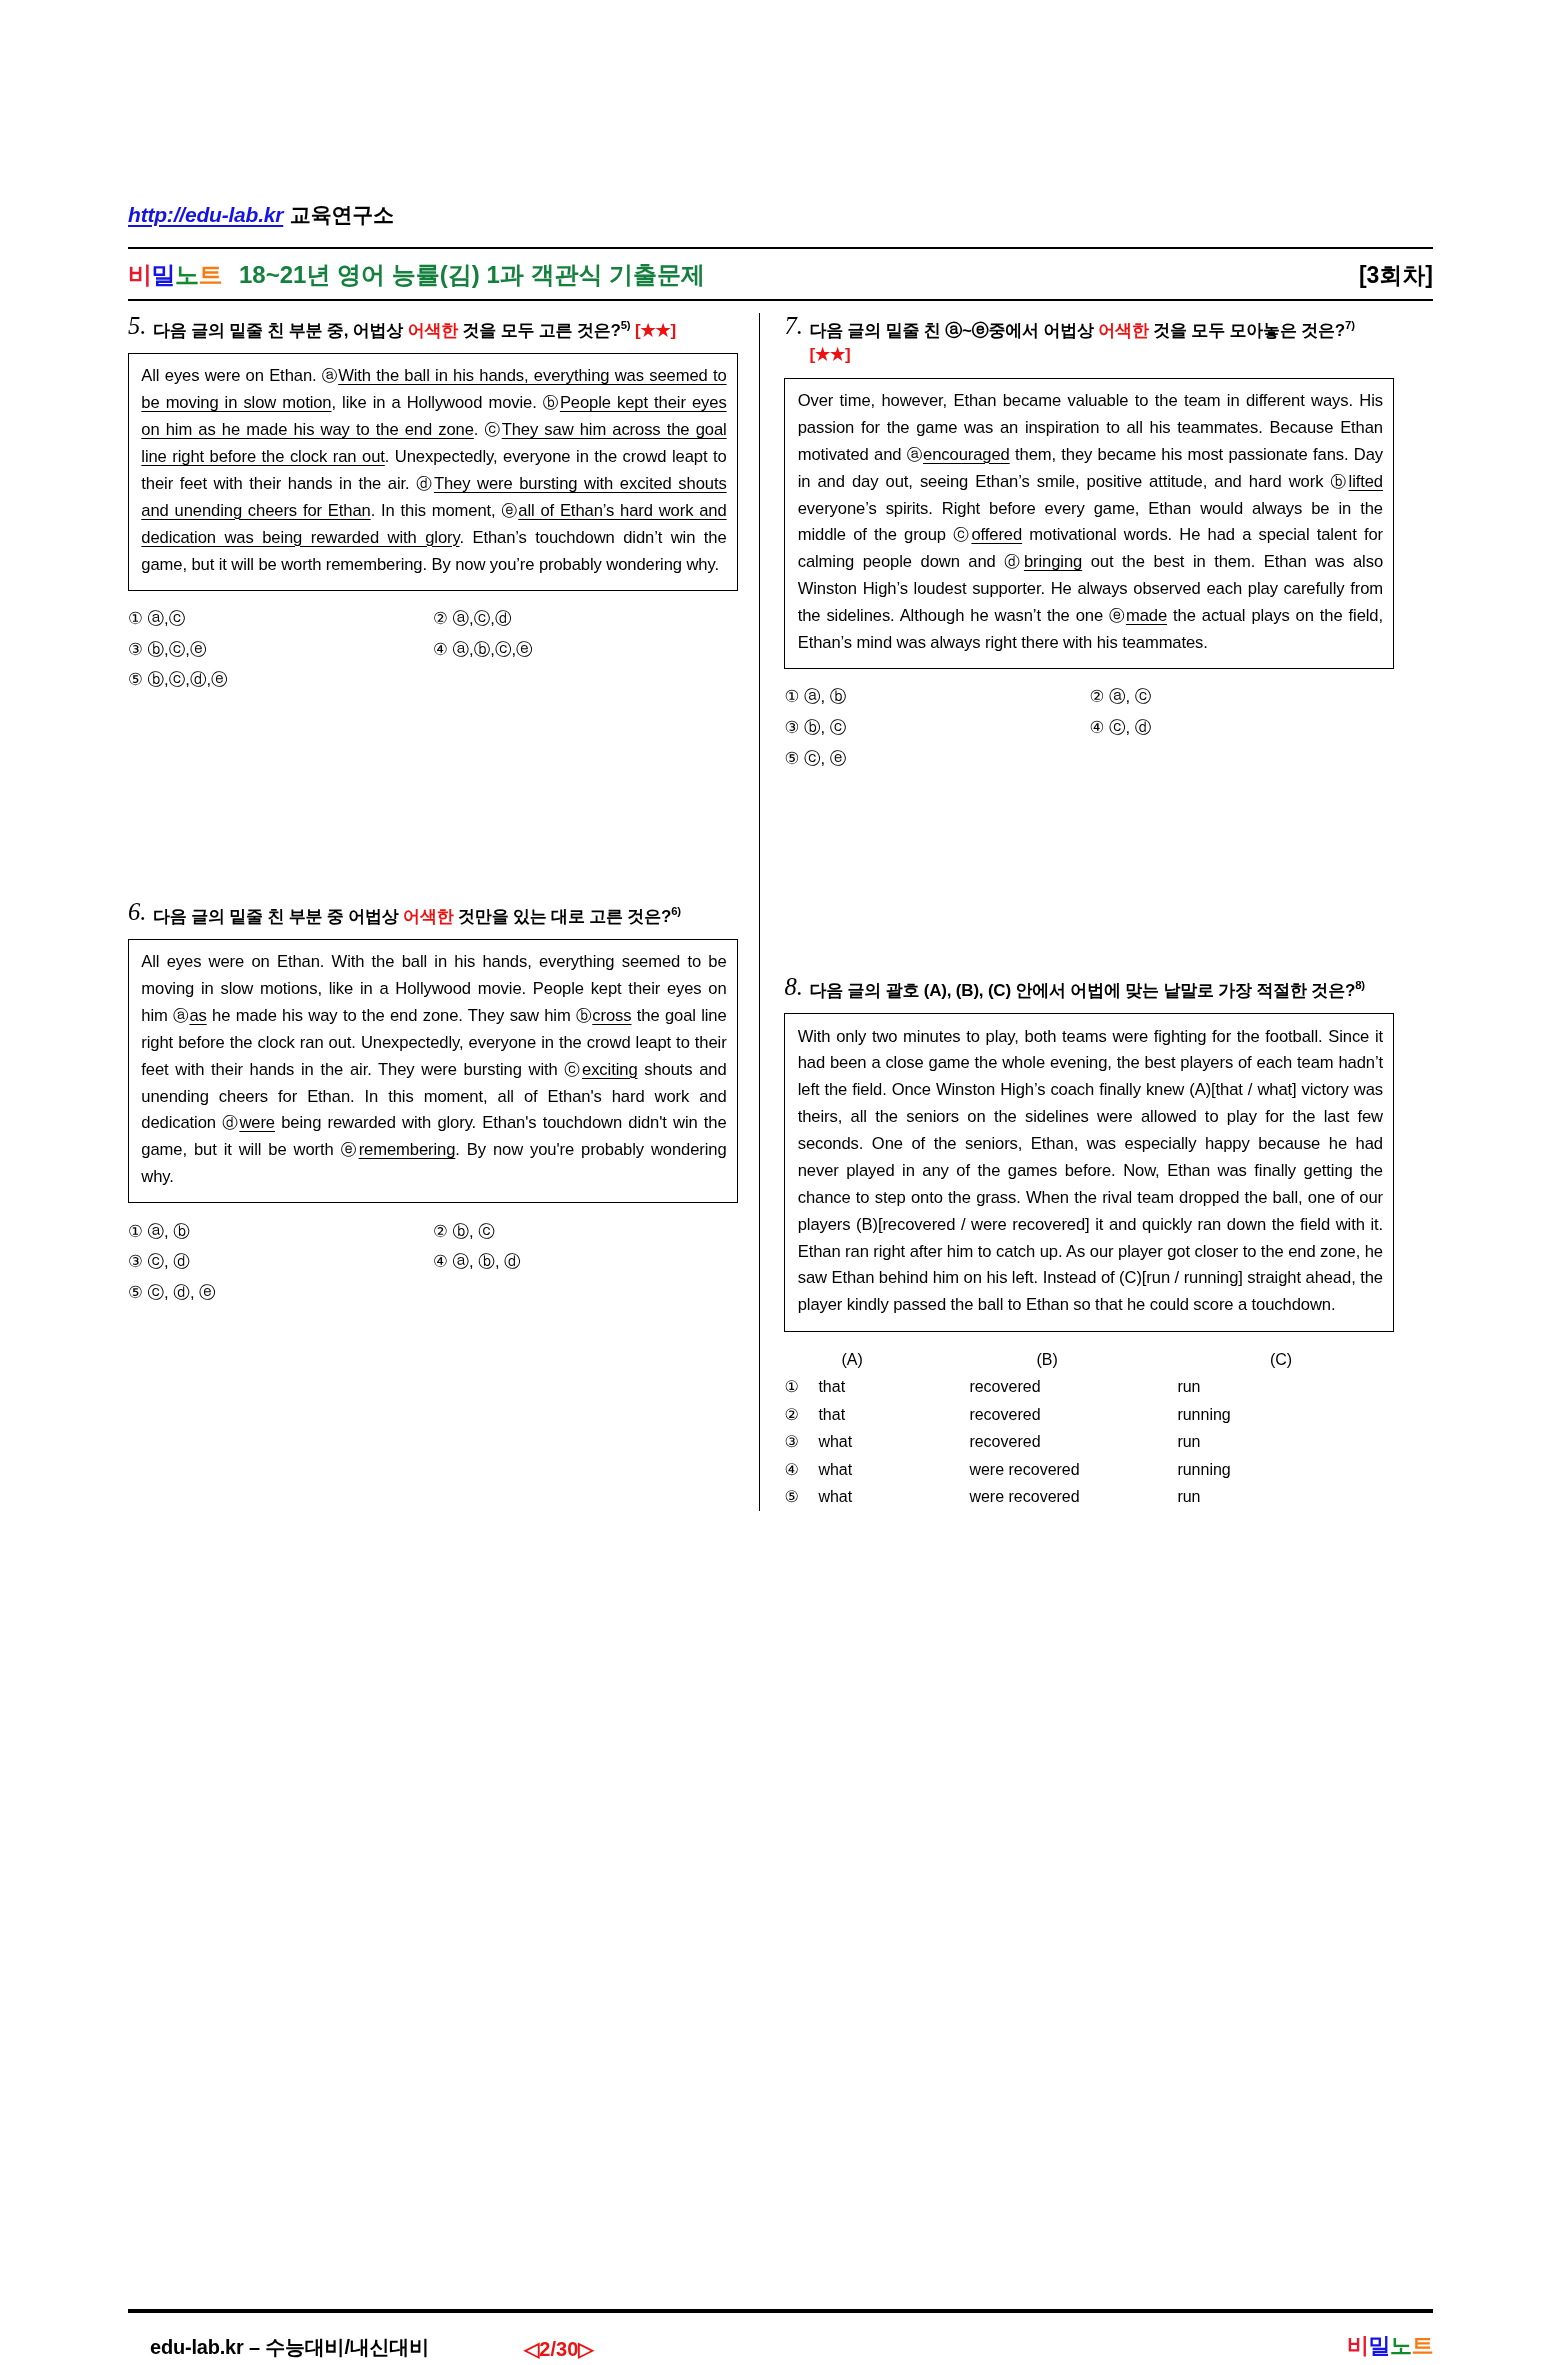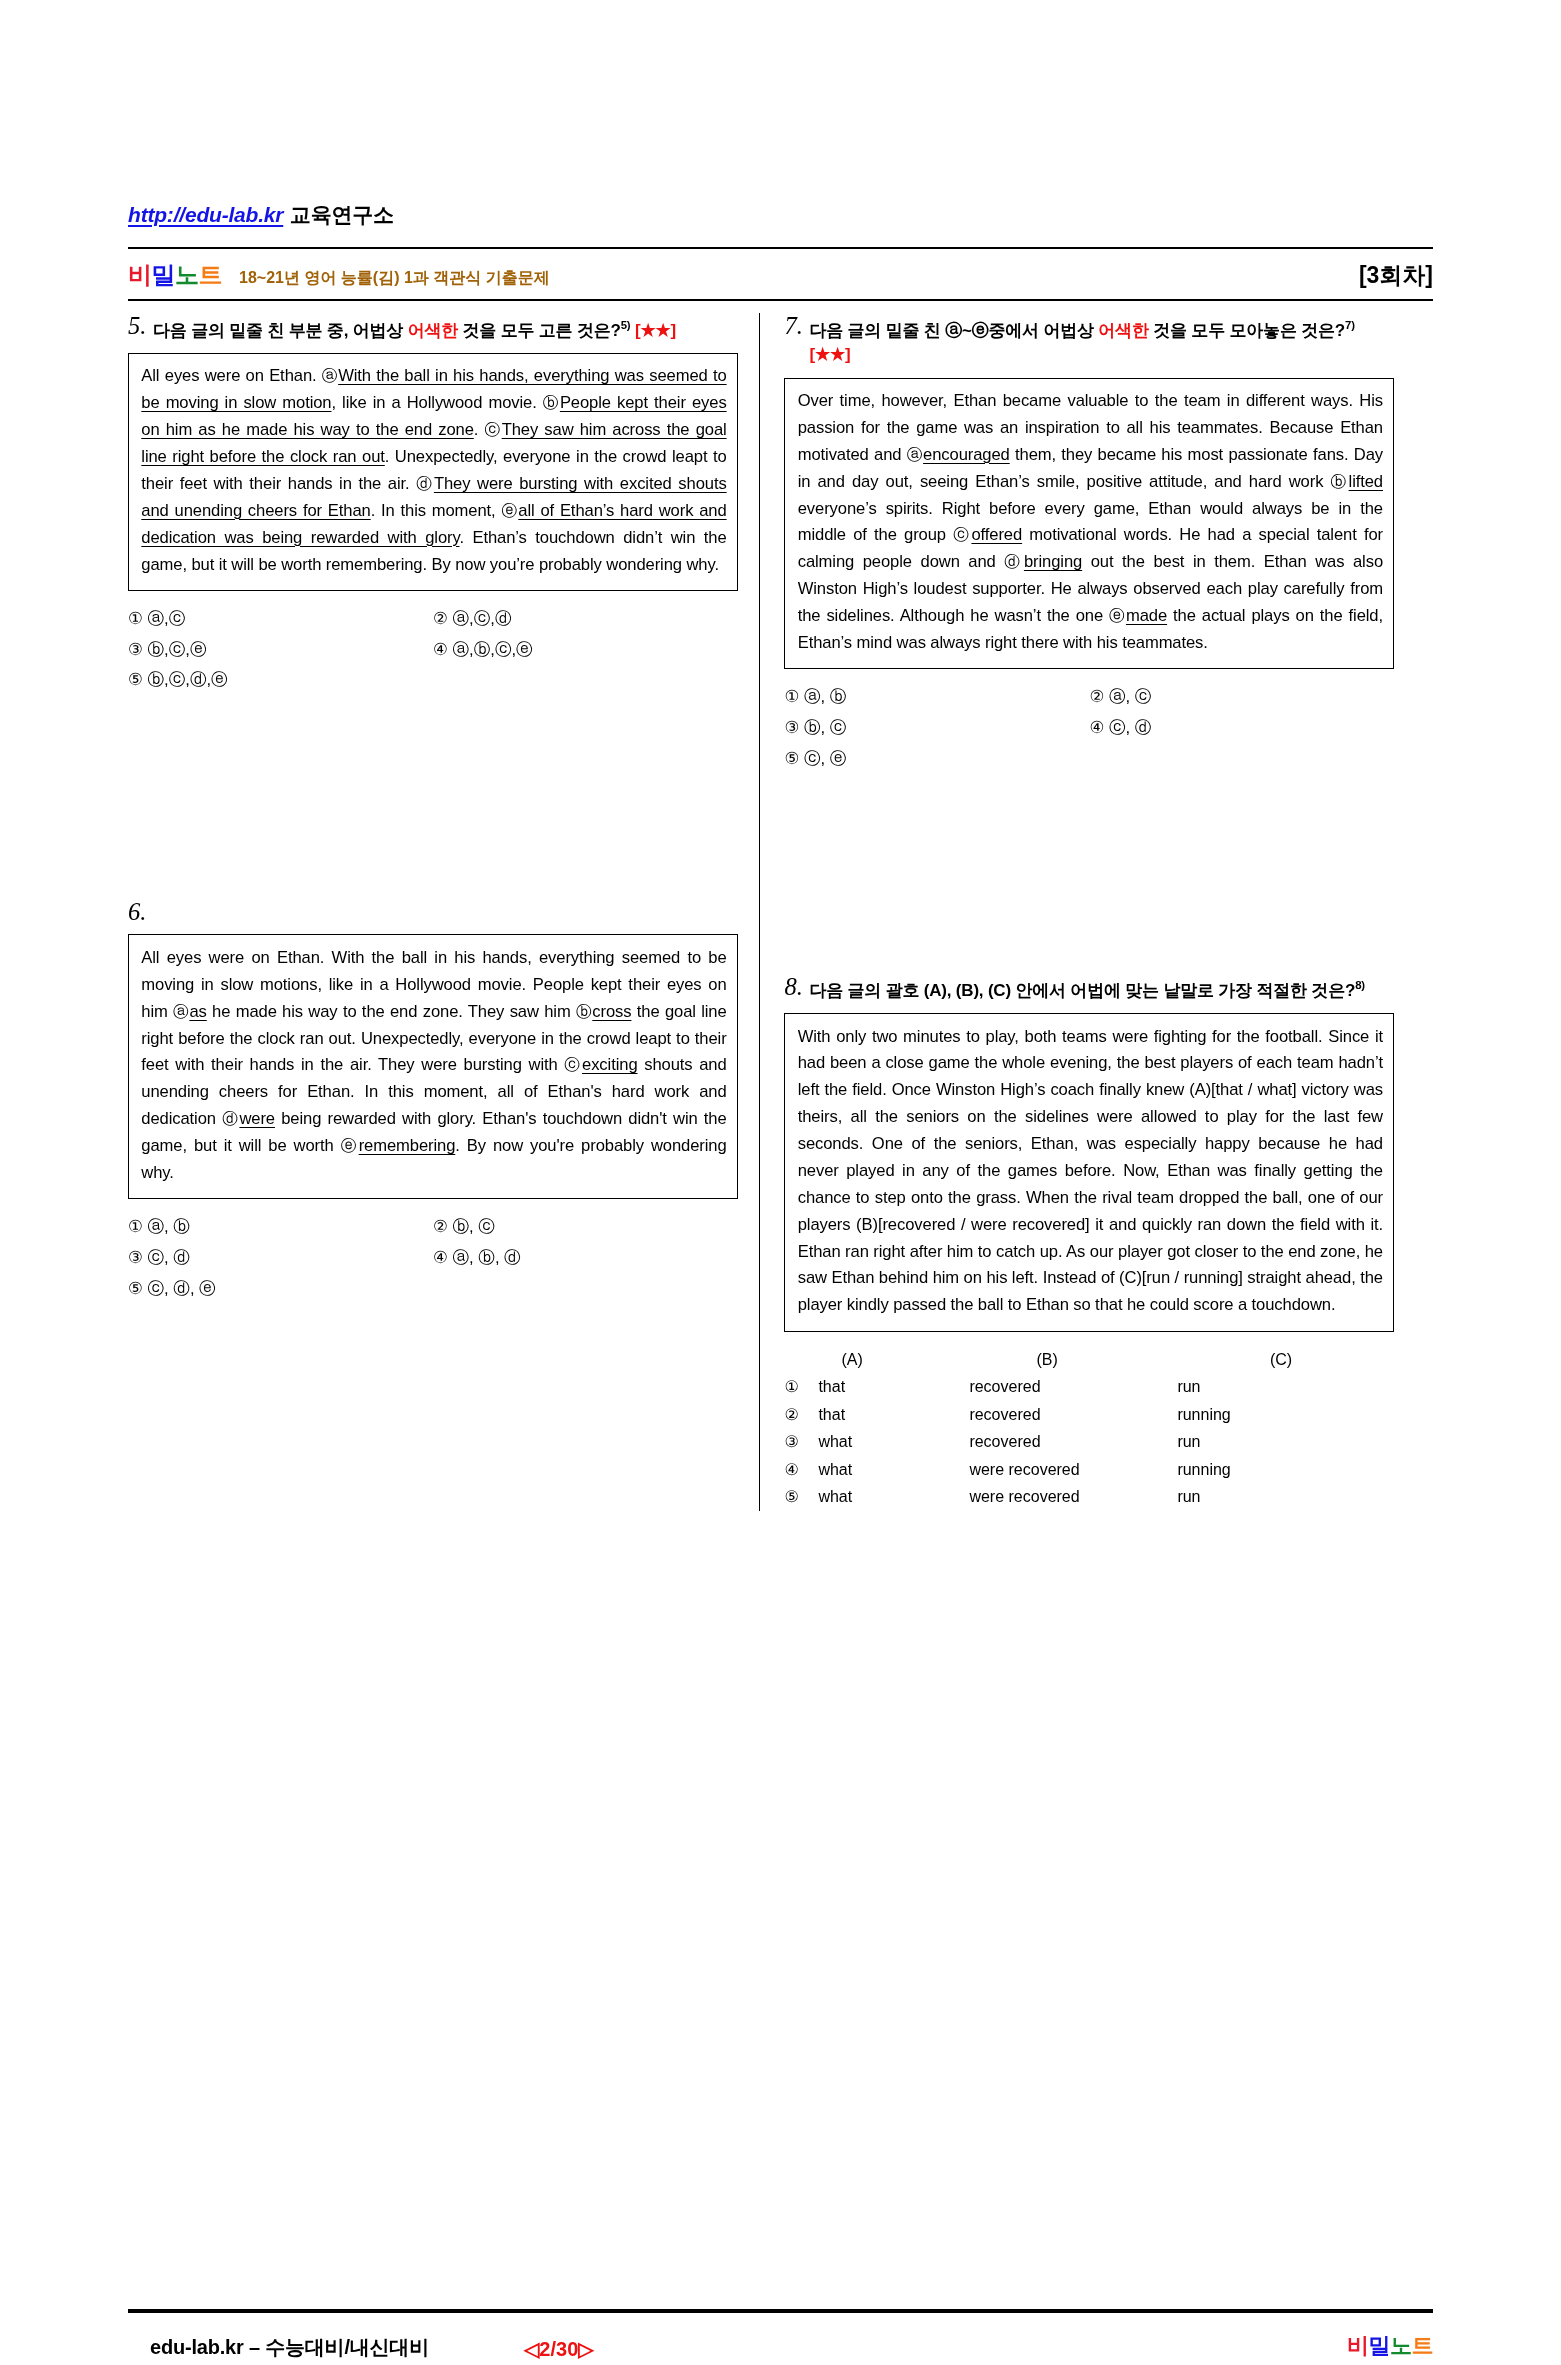--- a/index.html
+++ b/index.html
@@ -14,21 +14,21 @@
   
   .header { padding-top:203px; }
   .site-line { font-size:21px; font-weight:bold; line-height:1.1; letter-spacing:-0.2px;
                border-bottom:2.4px solid #000; display:block; padding-bottom:21px; width:100%; position:relative; }
   .site-url { color:#1414e6; text-decoration:underline; text-underline-offset:3.3px; text-decoration-thickness:2.4px; font-style:italic; }
   .site-lab { color:#000; margin-left:6.6px; }
 
   .title-row { display:flex; align-items:baseline; margin-top:10.4px; }
   .logo { font-size:24px; font-weight:bold; letter-spacing:-0.5px; white-space:nowrap; }
   .logo .c1{color:#e8192c;} .logo .c2{color:#1414e6;} .logo .c3{color:#128a2e;} .logo .c4{color:#f57c14;}
-  .title-main { font-size:16px; font-weight:bold; color:#a16207; margin-left:17px; letter-spacing:0px; white-space:nowrap; }
+  .title-main { font-size:24px; font-weight:bold; color:#15803d; margin-left:17px; letter-spacing:0px; white-space:nowrap; }
   .title-round { margin-left:auto; font-size:23px; font-weight:bold; color:#000; white-space:nowrap; }
   .header-rule { border-top:2.4px solid #000; margin-top:7.6px; }
 
   
   .columns { position:relative; display:flex; margin-top:12.3px; }
   .col { width:610px; }
   .col-left { padding-right:19px; }
   .col-right { padding-left:27.4px; }
   .vdivide { position:absolute; left:631px; top:0; bottom:0; width:0; border-left:1.4px solid #000; }
 
@@ -121,20 +121,21 @@
             <div></div>
           </div>
         </div>
       </div>
 
       <div class="spacer-q6"></div>
 
       <div class="q">
         <div class="q-head">
           <div class="q-num">6.</div>
+          <div class="q-text"><span>다음 글의 밑줄 친 부분 중 어법상 </span><span class="hl">어색한</span><span> 것만을 있는 대로 고른 것은?</span><span class="sup">6)</span></div>
         </div>
         <div class="passage"><span>  All eyes were on Ethan. With the ball in his hands, everything seemed to be moving in slow motions, like in a Hollywood movie. People kept their eyes on him </span><span class="cm">ⓐ</span><span class="u">as</span><span> he made his way to the end zone. They saw him </span><span class="cm">ⓑ</span><span class="u">cross</span><span> the goal line right before the clock ran out. Unexpectedly, everyone in the crowd leapt to their feet with their hands in the air. They were bursting with </span><span class="cm">ⓒ</span><span class="u">exciting</span><span> shouts and unending cheers for Ethan. In this moment, all of Ethan's hard work and dedication </span><span class="cm">ⓓ</span><span class="u">were</span><span> being rewarded with glory. Ethan's touchdown didn't win the game, but it will be worth </span><span class="cm">ⓔ</span><span class="u">remembering</span><span>. By now you're probably wondering why.</span></div>
         <div class="choices">
           <div class="crow">
             <div>① ⓐ, ⓑ</div>
             <div>② ⓑ, ⓒ</div>
           </div>
           <div class="crow">
             <div>③ ⓒ, ⓓ</div>
             <div>④ ⓐ, ⓑ, ⓓ</div>

